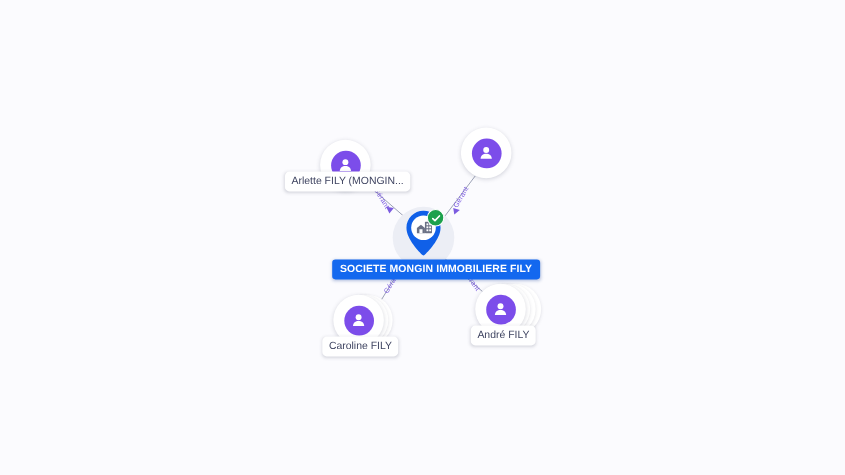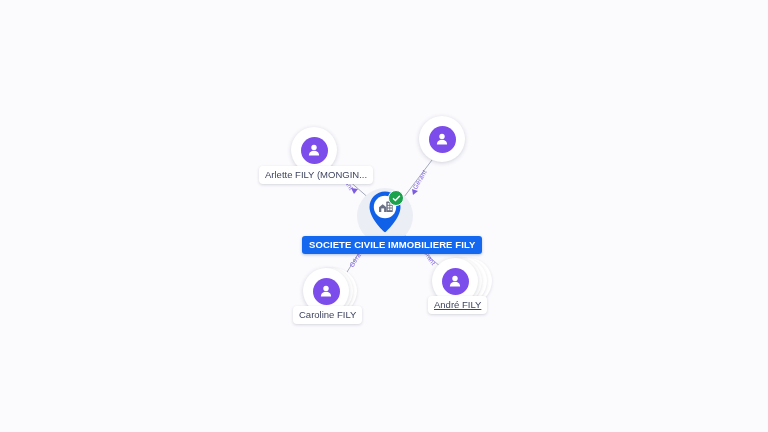--- a/index.html
+++ b/index.html
@@ -185,21 +185,21 @@
   <div class="person-node" style="left:291px; top:127px;">
     <div class="person-card">
       <div class="avatar-circle">
         <svg width="16" height="16" viewBox="0 0 16 16" xmlns="http://www.w3.org/2000/svg">
           <circle cx="8" cy="5.4" r="2.7" fill="#ffffff"></circle>
           <path d="M2.9 13.4c0-2.9 2.3-4.6 5.1-4.6s5.1 1.7 5.1 4.6z" fill="#ffffff"></path>
         </svg>
       </div>
     </div>
   </div>
-  <div class="node-label" style="left:259px; top:166px;text-align:center;">Arlette FILY (MONGIN...</div>
+  <div class="node-label" style="left:259px; top:156px;text-align:center;">Arlette FILY (MONGIN...</div>
 
   <div class="person-node" style="left:419px; top:116px;">
     <div class="person-card">
       <div class="avatar-circle">
         <svg width="16" height="16" viewBox="0 0 16 16" xmlns="http://www.w3.org/2000/svg">
           <circle cx="8" cy="5.4" r="2.7" fill="#ffffff"></circle>
           <path d="M2.9 13.4c0-2.9 2.3-4.6 5.1-4.6s5.1 1.7 5.1 4.6z" fill="#ffffff"></path>
         </svg>
       </div>
     </div>
@@ -225,21 +225,21 @@
     <div class="person-stack" style="left:4px;"></div>
     <div class="person-card">
       <div class="avatar-circle">
         <svg width="16" height="16" viewBox="0 0 16 16" xmlns="http://www.w3.org/2000/svg">
           <circle cx="8" cy="5.4" r="2.7" fill="#ffffff"></circle>
           <path d="M2.9 13.4c0-2.9 2.3-4.6 5.1-4.6s5.1 1.7 5.1 4.6z" fill="#ffffff"></path>
         </svg>
       </div>
     </div>
   </div>
-  <div class="node-label" style="left:428px; top:296px;text-decoration:underline;">André FILY</div>
+  <div class="node-label" style="left:428px; top:296px;">André FILY</div>
 
   <div id="company-node">
     <div class="company-halo"></div>
 
     <div class="pin-wrap">
       <svg width="36" height="48" viewBox="0 0 36 48" xmlns="http://www.w3.org/2000/svg">
         <path d="M18 1.5C9.4 1.5 2.5 8.4 2.5 17c0 10.6 12.3 22.6 14.6 24.8 0.5 0.5 1.3 0.5 1.8 0C21.2 39.6 33.5 27.6 33.5 17 33.5 8.4 26.6 1.5 18 1.5z" fill="#1060e8"></path>
         <circle cx="18" cy="17" r="11.2" fill="#ffffff"></circle>
       </svg>
     </div>
@@ -258,15 +258,15 @@
       </svg>
     </div>
 
     <div class="verified-badge">
       <svg width="9" height="9" viewBox="0 0 10 10" xmlns="http://www.w3.org/2000/svg">
         <path d="M1.6 5.2 L3.8 7.3 L8.3 2.6" stroke="#ffffff" stroke-width="1.7" fill="none" stroke-linecap="round" stroke-linejoin="round"></path>
       </svg>
     </div>
   </div>
 
-  <div id="company-label">SOCIETE CIVILE IMMOBILIERE FILY</div>
+  <div id="company-label">SOCIETE MONGIN IMMOBILIERE FILY</div>
 
 </div>
 
 </body></html>

